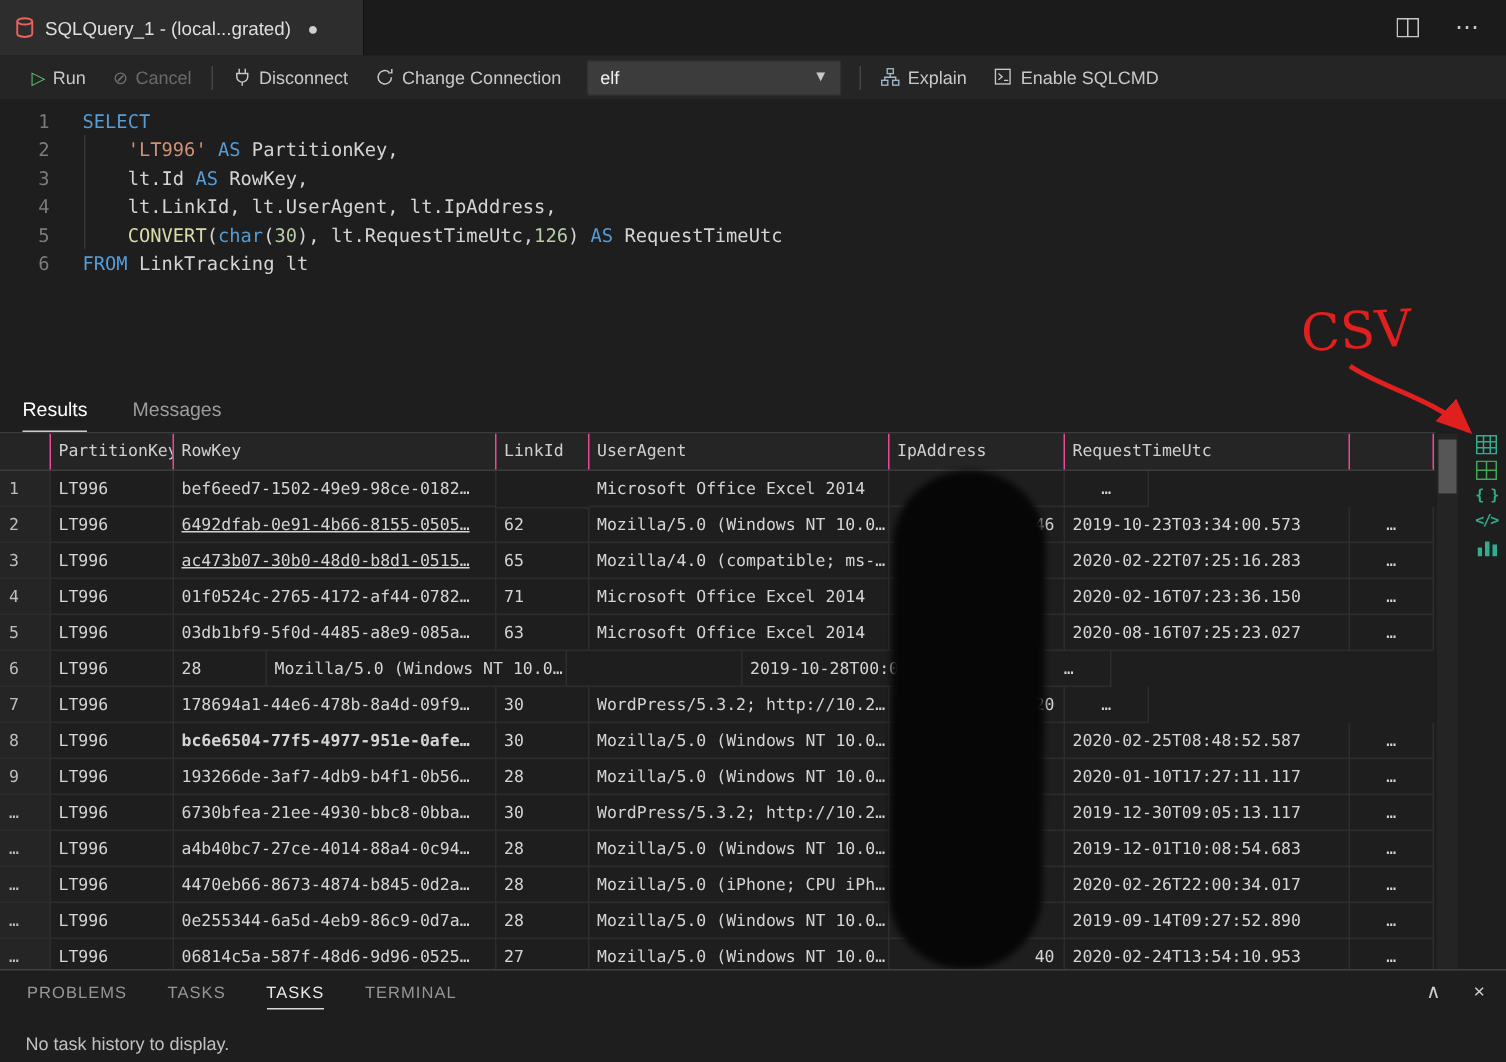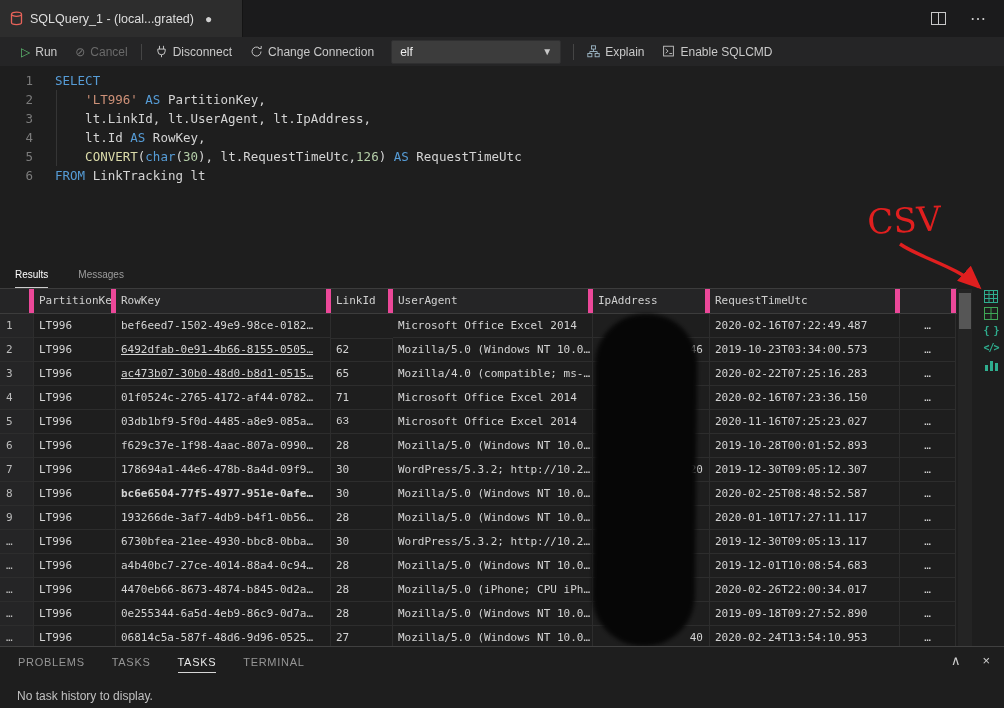--- a/index.html
+++ b/index.html
@@ -34,28 +34,28 @@
   .line-num { height:19px; font:12.5px/19px "DejaVu Sans Mono", monospace; color:#7b7b7b; padding-right:13px; }
   .code { padding:5px 0 0 9px; position:relative; }
   .code::before { content:""; position:absolute; left:10px; top:24px; width:1px; height:76px; background:#353535; }
   .code-line { height:19px; white-space:pre; font:12.5px/19px "DejaVu Sans Mono", monospace; }
   .tok-kw { color:#569cd6; } .tok-str { color:#ce9178; } .tok-fn { color:#dcdcaa; }
   .tok-num { color:#b5cea8; } .tok-plain { color:#d4d4d4; }
 
   
   .results-tabs { position:absolute; top:257px; left:0; width:100%; height:31px; display:flex;
                   align-items:flex-end; padding-left:15px; gap:30px; }
-  .rtab { font-size:10px; color:#9d9d9d; padding-bottom:8px; }
+  .rtab { font-size:13px; color:#9d9d9d; padding-bottom:8px; }
   .rtab.active { color:#ffffff; border-bottom:1px solid #cccccc; padding-bottom:7px; }
 
   
   .grid { position:absolute; top:288px; left:0; width:957px; height:358px; overflow:hidden;
           border-top:1px solid #3c3c3c; }
   .grid-header { display:flex; height:25px; background:#252526; border-bottom:1px solid #3c3c3c; }
-  .hcell { flex:none; border-right:5px solid #ec4899; padding:5px 0 0 5px; overflow:hidden; white-space:nowrap;
+  .hcell { flex:none; border-right:1px solid #ec4899; padding:5px 0 0 5px; overflow:hidden; white-space:nowrap;
            font:11px "DejaVu Sans Mono", monospace; color:#d0d0d0; }
   .grow { display:flex; height:24px; }
   .gcell { flex:none; border-right:1px solid #2d2d2d; border-bottom:1px solid #2d2d2d; padding-left:5px;
            overflow:hidden; white-space:nowrap; font:11px/23px "DejaVu Sans Mono", monospace; color:#d4d4d4; }
   .gcell.rownum { background:#252526; color:#bdbdbd; padding-left:6px; }
   .gcell.ipcell { padding-left:0; padding-right:6px; text-align:right; }
   .gcell.morecell { text-align:center; padding-left:0; }
 
   .ip-blob { position:absolute; left:594px; top:314px; width:102px; height:332px; background:#060606;
              border-radius:50px; filter:blur(2px); transform:rotate(0.6deg); z-index:5; }
@@ -168,22 +168,22 @@
         <div class="line-num">1</div>
         <div class="line-num">2</div>
         <div class="line-num">3</div>
         <div class="line-num">4</div>
         <div class="line-num">5</div>
         <div class="line-num">6</div>
       </div>
     <div class="code" id="editor-code">
         <div class="code-line"><span class="tok-kw">SELECT</span></div>
         <div class="code-line"><span class="tok-plain">    </span><span class="tok-str">'LT996'</span><span class="tok-plain"> </span><span class="tok-kw">AS</span><span class="tok-plain"> PartitionKey,</span></div>
+        <div class="code-line"><span class="tok-plain">    lt.Id </span><span class="tok-kw">AS</span><span class="tok-plain"> RowKey,</span></div>
         <div class="code-line"><span class="tok-plain">    lt.LinkId, lt.UserAgent, lt.IpAddress,</span></div>
-        <div class="code-line"><span class="tok-plain">    lt.Id </span><span class="tok-kw">AS</span><span class="tok-plain"> RowKey,</span></div>
         <div class="code-line"><span class="tok-plain">    </span><span class="tok-fn">CONVERT</span><span class="tok-plain">(</span><span class="tok-kw">char</span><span class="tok-plain">(</span><span class="tok-num">30</span><span class="tok-plain">), lt.RequestTimeUtc,</span><span class="tok-num">126</span><span class="tok-plain">) </span><span class="tok-kw">AS</span><span class="tok-plain"> RequestTimeUtc</span></div>
         <div class="code-line"><span class="tok-kw">FROM</span><span class="tok-plain"> LinkTracking lt</span></div>
       </div>
   </div>
 
   <div class="results-tabs">
     <span class="rtab active">Results</span>
     <span class="rtab">Messages</span>
   </div>
 
@@ -199,21 +199,20 @@
         <div class="hcell" style="width: 56px;"></div>
       </div>
     <div id="grid-body">
         <div class="grow">
           <div class="gcell rownum" style="width: 34px;">1</div>
           <div class="gcell" style="width: 82px;">LT996</div>
           <div class="gcell" style="width: 215px;">bef6eed7-1502-49e9-98ce-0182…</div>
           <div class="gcell" style="width: 62px; margin-top: 24px;">73</div>
           <div class="gcell" style="width: 200px;">Microsoft Office Excel 2014</div>
           <div class="gcell ipcell" style="width: 117px;"></div>
-          <div class="gcell" style="width: 190px;">2020-02-16T07:22:49.487</div>
           <div class="gcell morecell" style="width: 56px;">…</div>
         </div>
         <div class="grow">
           <div class="gcell rownum" style="width: 34px;">2</div>
           <div class="gcell" style="width: 82px;">LT996</div>
           <div class="gcell" style="width: 215px; text-decoration: underline;">6492dfab-0e91-4b66-8155-0505…</div>
           <div class="gcell" style="width: 62px;">62</div>
           <div class="gcell" style="width: 200px;">Mozilla/5.0 (Windows NT 10.0…</div>
           <div class="gcell ipcell" style="width: 117px;">46</div>
           <div class="gcell" style="width: 190px;">2019-10-23T03:34:00.573</div>
@@ -236,44 +235,42 @@
           <div class="gcell" style="width: 62px;">71</div>
           <div class="gcell" style="width: 200px;">Microsoft Office Excel 2014</div>
           <div class="gcell ipcell" style="width: 117px;"></div>
           <div class="gcell" style="width: 190px;">2020-02-16T07:23:36.150</div>
           <div class="gcell morecell" style="width: 56px;">…</div>
         </div>
         <div class="grow">
           <div class="gcell rownum" style="width: 34px;">5</div>
           <div class="gcell" style="width: 82px;">LT996</div>
           <div class="gcell" style="width: 215px;">03db1bf9-5f0d-4485-a8e9-085a…</div>
-          <div class="gcell" style="width: 62px; font-family: Liberation Mono, monospace;">63</div>
+          <div class="gcell" style="width: 62px;">63</div>
           <div class="gcell" style="width: 200px;">Microsoft Office Excel 2014</div>
           <div class="gcell ipcell" style="width: 117px;"></div>
-          <div class="gcell" style="width: 190px;">2020-11-16T07:25:23.027</div>
+          <div class="gcell" style="width: 190px;">2020-08-16T07:25:23.027</div>
           <div class="gcell morecell" style="width: 56px;">…</div>
         </div>
         <div class="grow">
           <div class="gcell rownum" style="width: 34px;">6</div>
           <div class="gcell" style="width: 82px;">LT996</div>
-          <div class="gcell" style="width: 215px;">f629c37e-1f98-4aac-807a-0990…</div>
           <div class="gcell" style="width: 62px;">28</div>
           <div class="gcell" style="width: 200px;">Mozilla/5.0 (Windows NT 10.0…</div>
           <div class="gcell ipcell" style="width: 117px;"></div>
           <div class="gcell" style="width: 190px;">2019-10-28T00:01:52.893</div>
           <div class="gcell morecell" style="width: 56px;">…</div>
         </div>
         <div class="grow">
           <div class="gcell rownum" style="width: 34px;">7</div>
           <div class="gcell" style="width: 82px;">LT996</div>
           <div class="gcell" style="width: 215px;">178694a1-44e6-478b-8a4d-09f9…</div>
           <div class="gcell" style="width: 62px;">30</div>
           <div class="gcell" style="width: 200px;">WordPress/5.3.2; http://10.2…</div>
           <div class="gcell ipcell" style="width: 117px;">20</div>
-          <div class="gcell" style="width: 190px;">2019-12-30T09:05:12.307</div>
           <div class="gcell morecell" style="width: 56px;">…</div>
         </div>
         <div class="grow">
           <div class="gcell rownum" style="width: 34px;">8</div>
           <div class="gcell" style="width: 82px;">LT996</div>
           <div class="gcell" style="width: 215px; font-weight: bold;">bc6e6504-77f5-4977-951e-0afe…</div>
           <div class="gcell" style="width: 62px;">30</div>
           <div class="gcell" style="width: 200px;">Mozilla/5.0 (Windows NT 10.0…</div>
           <div class="gcell ipcell" style="width: 117px;"></div>
           <div class="gcell" style="width: 190px;">2020-02-25T08:48:52.587</div>
@@ -319,21 +316,21 @@
           <div class="gcell" style="width: 190px;">2020-02-26T22:00:34.017</div>
           <div class="gcell morecell" style="width: 56px;">…</div>
         </div>
         <div class="grow">
           <div class="gcell rownum" style="width: 34px;">…</div>
           <div class="gcell" style="width: 82px;">LT996</div>
           <div class="gcell" style="width: 215px;">0e255344-6a5d-4eb9-86c9-0d7a…</div>
           <div class="gcell" style="width: 62px;">28</div>
           <div class="gcell" style="width: 200px;">Mozilla/5.0 (Windows NT 10.0…</div>
           <div class="gcell ipcell" style="width: 117px;"></div>
-          <div class="gcell" style="width: 190px;">2019-09-18T09:27:52.890</div>
+          <div class="gcell" style="width: 190px;">2019-09-14T09:27:52.890</div>
           <div class="gcell morecell" style="width: 56px;">…</div>
         </div>
         <div class="grow">
           <div class="gcell rownum" style="width: 34px;">…</div>
           <div class="gcell" style="width: 82px;">LT996</div>
           <div class="gcell" style="width: 215px;">06814c5a-587f-48d6-9d96-0525…</div>
           <div class="gcell" style="width: 62px;">27</div>
           <div class="gcell" style="width: 200px;">Mozilla/5.0 (Windows NT 10.0…</div>
           <div class="gcell ipcell" style="width: 117px;">40</div>
           <div class="gcell" style="width: 190px;">2020-02-24T13:54:10.953</div>

